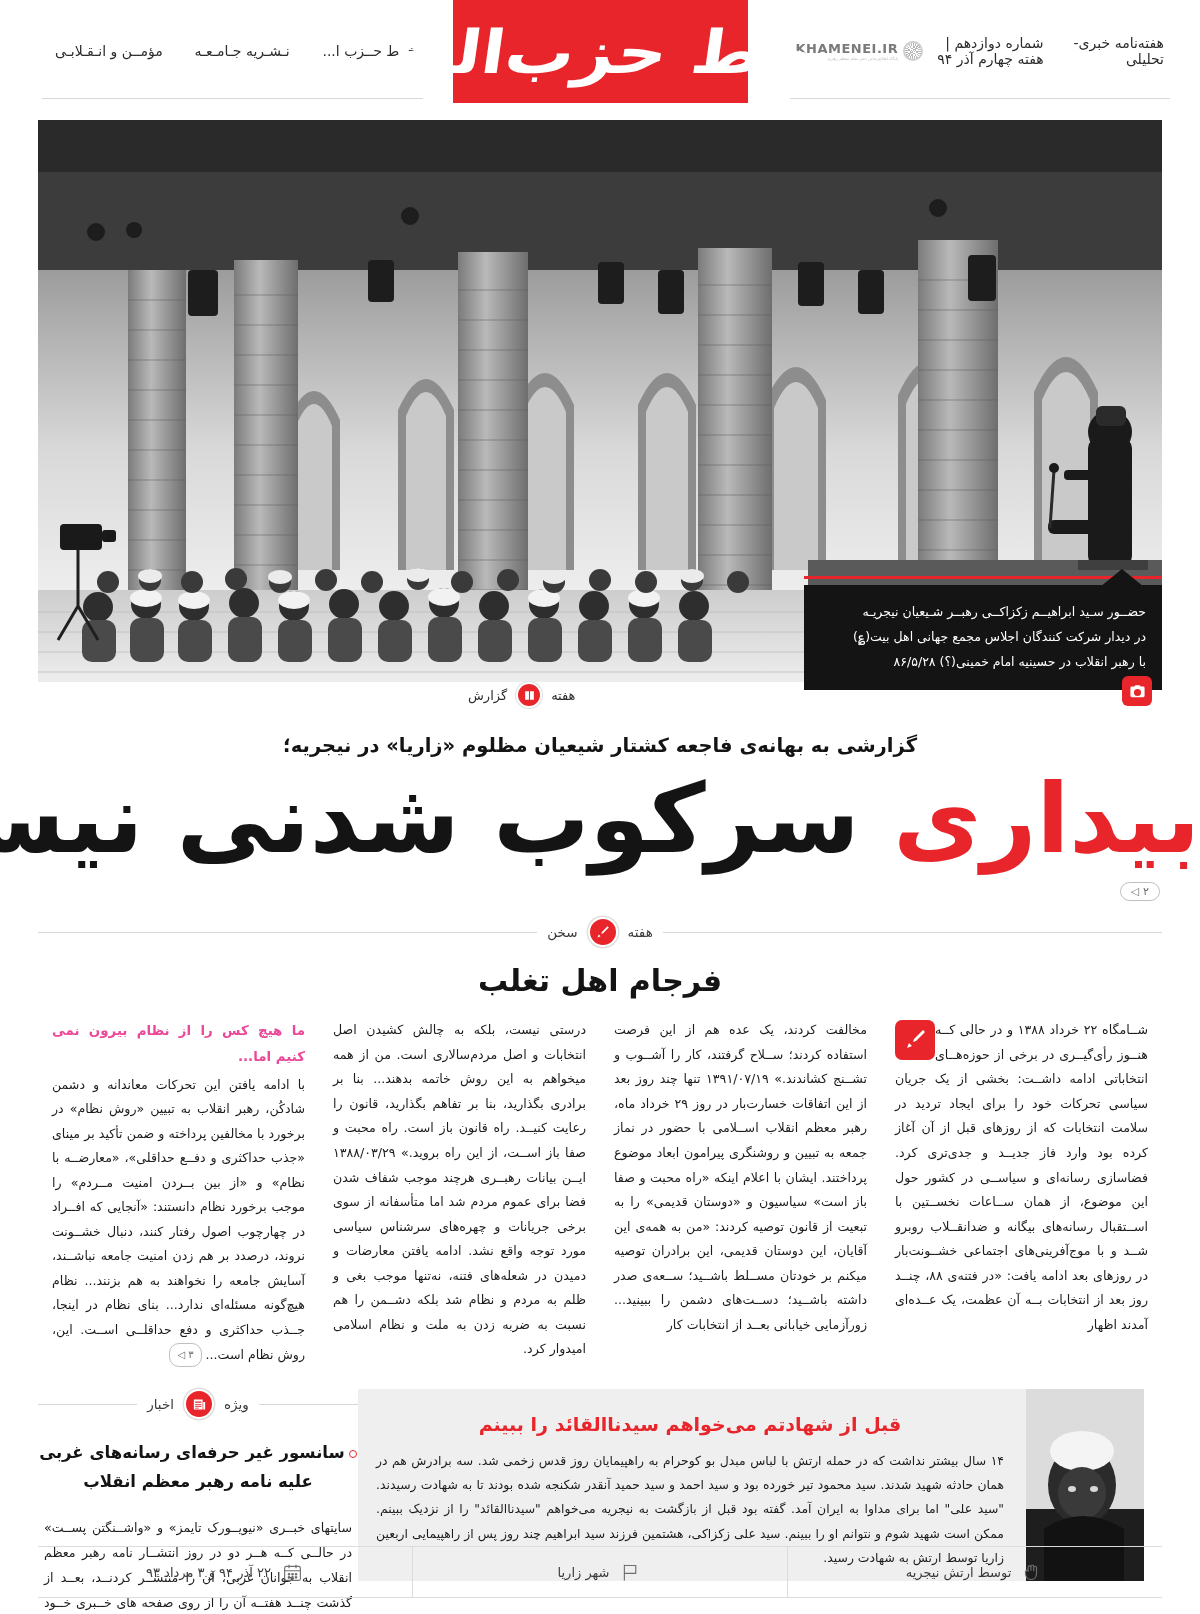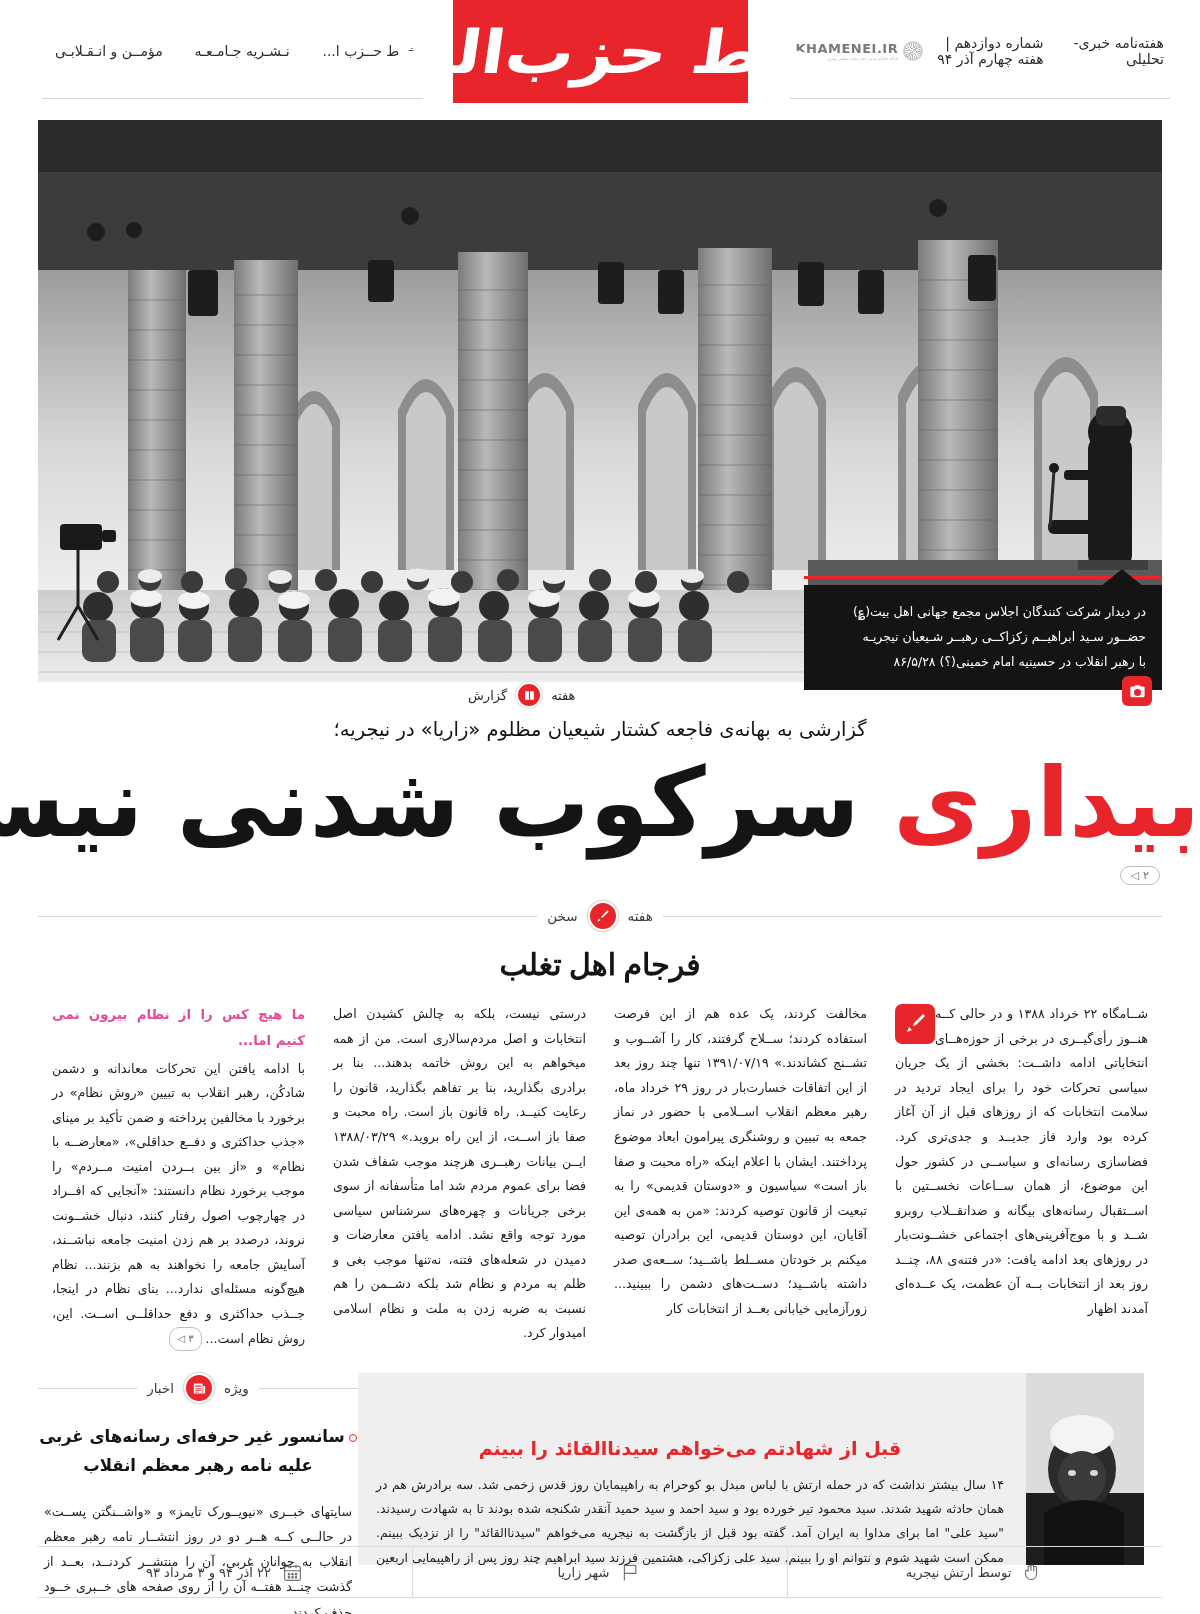--- a/index.html
+++ b/index.html
@@ -85,22 +85,22 @@
   .tag-icon {
     width:26px;height:26px;border-radius:50%;
     background:#e8252a; border:2px solid #fff;
     box-shadow:0 0 0 1px #e0e0e0;
     display:flex;align-items:center;justify-content:center;
   }
   .tag-icon svg{width:13px;height:13px;fill:#fff;}
 
   
   .kicker {
-    margin-top:36px; text-align:center;
-    font-size:19.5px; font-weight:normal; color:#141414; letter-spacing:-.2px;
+    margin-top:52px; text-align:center;
+    font-size:19.5px; font-weight:bold; color:#141414; letter-spacing:-.2px;
   }
   .headline {
     margin-top:6px; text-align:center; white-space:nowrap;
     font-size:96px; font-weight:bold; line-height:1.18; color:#141414;
     letter-spacing:-2px;
   }
   .headline .hl-red { color:#e8252a; }
   .pagenum {
     margin:6px 0 0 0; padding-right:40px;
     display:flex; justify-content:flex-start;
@@ -121,21 +121,21 @@
   .sec-divider .sec-icon {
     width:30px;height:30px;border-radius:50%;
     background:#e8252a; border:2.5px solid #fff;
     box-shadow:0 0 0 1.5px #dfdfdf;
     display:flex;align-items:center;justify-content:center;
   }
   .sec-divider .sec-icon svg{width:15px;height:15px;fill:#fff;}
 
   .editorial-title {
     text-align:center; font-size:30px; font-weight:bold;
-    color:#141414; margin-top:16px;font-family:Liberation Serif, serif;
+    color:#141414; margin-top:16px;
   }
 
   
   .cols {
     display:flex; gap:0; margin:20px 38px 0 38px;
     direction:rtl;
   }
   .col {
     width:281px; padding:0 14px;
     font-size:12.6px; line-height:1.95; text-align:justify;
@@ -174,21 +174,21 @@
     color:#1c1c1c; padding:0 6px;
   }
 
   .feature-card {
     background:#efefef; display:flex; align-items:stretch;
     height:192px; overflow:hidden;
   }
   .feature-text { flex:1; padding:24px 22px 10px 18px; }
   .feature-head {
     color:#e8252a; font-weight:bold; font-size:19px;
-    text-align:center; margin-bottom:14px;margin-top:40px;
+    text-align:center; margin-bottom:14px;
   }
   .feature-body { font-size:12.4px; line-height:1.95; text-align:justify; color:#1c1c1c; }
   .feature-photo { width:118px; background:#cfcfcf; position:relative; overflow:hidden; }
   .feature-photo svg{position:absolute;inset:0;width:100%;height:100%;}
   .feature-side {
     width:132px; background:#fff; padding:22px 14px 10px 10px;
     position:relative; display:flex; flex-direction:column; justify-content:center;
   }
   .feature-side .arrow {
     position:absolute; right:118px; top:50%; transform:translateY(-50%);
@@ -412,22 +412,22 @@
         </g>
         <rect x="22" y="404" width="42" height="26" rx="4" fill="#1a1a1a"></rect>
         <rect x="64" y="410" width="14" height="12" rx="3" fill="#1a1a1a"></rect>
       </svg>
     </div>
 
     <div class="caption-rule"></div>
 
     <div class="caption-box">
       <div class="caption-flag"></div>
+      <div class="cap-line">حضــور سـید ابراهیــم زکزاکــی رهبــر شـیعیان نیجریـه</div>
       <div class="cap-line">در دیدار شرکت کنندگان اجلاس مجمع جهانی اهل بیت(؏)</div>
-      <div class="cap-line">حضــور سـید ابراهیــم زکزاکــی رهبــر شـیعیان نیجریـه</div>
       <div class="cap-line">با رهبر انقلاب در حسینیه امام خمینی(؟) ۸۶/۵/۲۸</div>
       <div class="cam-badge">
         <svg viewBox="0 0 24 24">
             <path d="M9 3l-1.5 2H4a2 2 0 0 0-2 2v11a2 2 0 0 0 2 2h16a2 2 0 0 0 2-2V7a2 2 0 0 0-2-2h-3.5L15 3H9zm3 5.5a5 5 0 1 1 0 10 5 5 0 0 1 0-10z"></path>
           </svg>
       </div>
     </div>
 
     <div class="photo-tags">
       <span>هفته</span>

